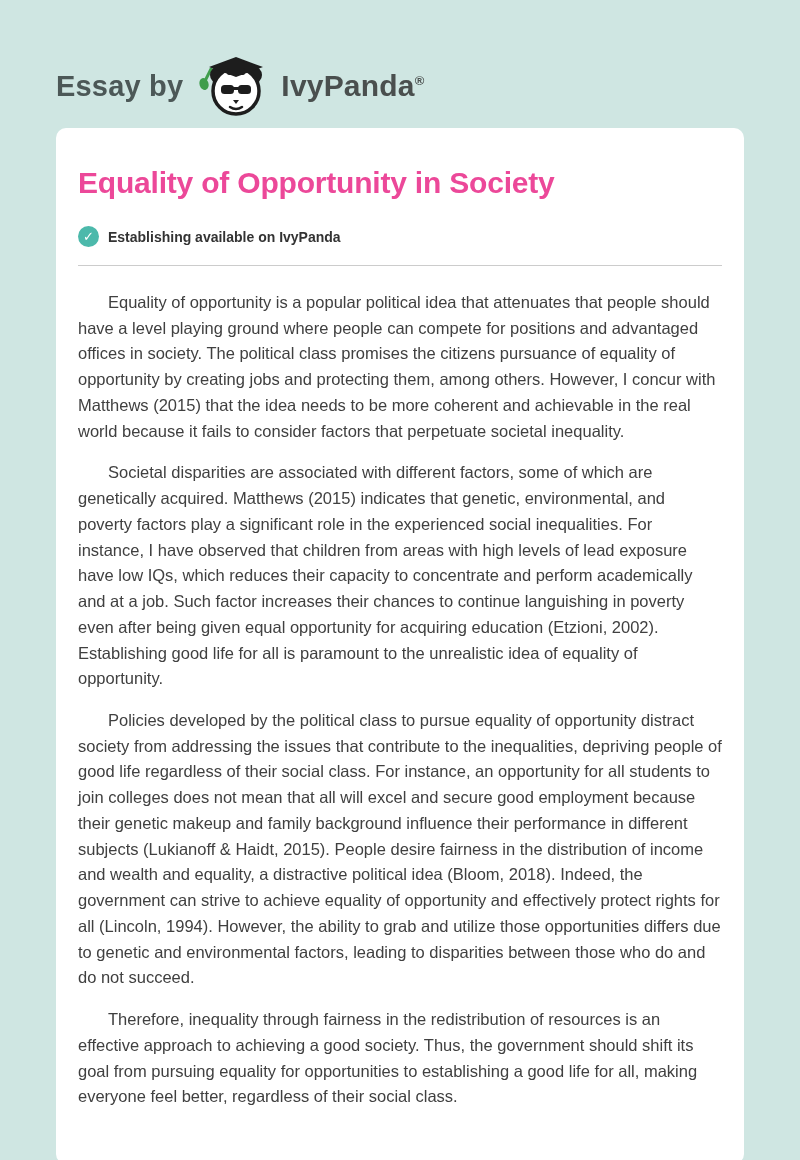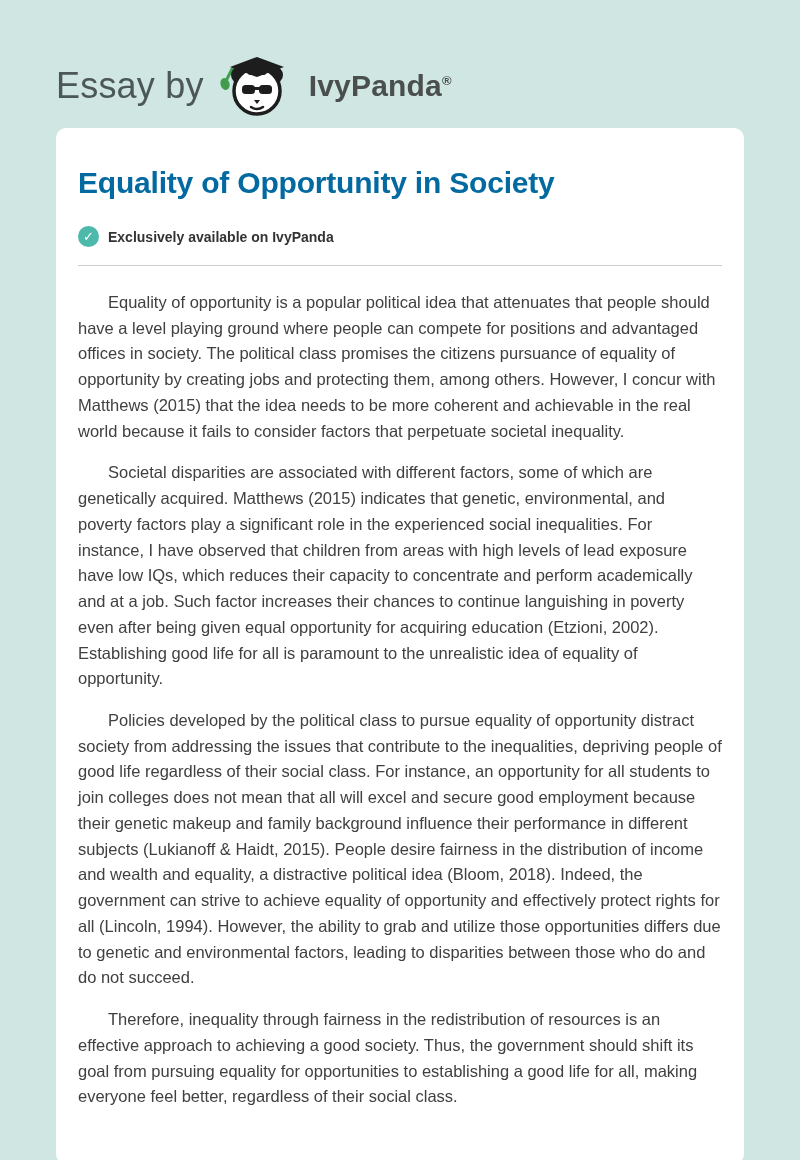--- a/index.html
+++ b/index.html
@@ -18,30 +18,30 @@
   
   .page-header {
     display: flex;
     align-items: center;
     gap: 14px;
     padding: 44px 0 0 56px;
     height: 128px;
   }
 
   .essay-by {
-    font-size: 36px;
+    font-size: 29px;
     color: #4c5857;
-    font-weight: 400;
+    font-weight: 700;
     letter-spacing: 0.2px;
   }
 
   .logo-wrap {
     display: flex;
     align-items: center;
-    gap: 21px;
+    gap: 14px;
   }
 
   .brand {
     font-size: 30px;
     font-weight: 700;
     color: #4a4f4e;
     letter-spacing: 0.2px;
   }
 
   .brand sup {
@@ -54,21 +54,21 @@
   .card {
     background: #ffffff;
     border-radius: 10px;
     margin: 0 56px;
     padding: 38px 22px 46px 22px;
   }
 
   .essay-title {
     font-size: 30px;
     font-weight: 700;
-    color: #0369a1;
+    color: #ec4899;
     letter-spacing: -0.2px;
     margin-bottom: 26px;
   }
 
   .badge-row {
     display: flex;
     align-items: center;
     gap: 9px;
     margin-bottom: 18px;
   }
@@ -151,21 +151,21 @@
     <span class="brand"><span>IvyPanda</span><sup>®</sup></span>
   </span>
 </header>
 
 <main class="card">
 
   <h1 class="essay-title">Equality of Opportunity in Society</h1>
 
   <div class="badge-row">
     <span class="check-circle">✓</span>
-    <span class="badge-text">Exclusively available on IvyPanda</span>
+    <span class="badge-text">Establishing available on IvyPanda</span>
   </div>
 
   <hr class="divider">
 
   <article class="essay-body">
     <p>Equality of opportunity is a popular political idea that attenuates that people should have a level playing ground where people can compete for positions and advantaged offices in society. The political class promises the citizens pursuance of equality of opportunity by creating jobs and protecting them, among others. However, I concur with Matthews (2015) that the idea needs to be more coherent and achievable in the real world because it fails to consider factors that perpetuate societal inequality.</p>
     <p>Societal disparities are associated with different factors, some of which are genetically acquired. Matthews (2015) indicates that genetic, environmental, and poverty factors play a significant role in the experienced social inequalities. For instance, I have observed that children from areas with high levels of lead exposure have low IQs, which reduces their capacity to concentrate and perform academically and at a job. Such factor increases their chances to continue languishing in poverty even after being given equal opportunity for acquiring education (Etzioni, 2002). Establishing good life for all is paramount to the unrealistic idea of equality of opportunity.</p>
     <p>Policies developed by the political class to pursue equality of opportunity distract society from addressing the issues that contribute to the inequalities, depriving people of good life regardless of their social class. For instance, an opportunity for all students to join colleges does not mean that all will excel and secure good employment because their genetic makeup and family background influence their performance in different subjects (Lukianoff &amp; Haidt, 2015). People desire fairness in the distribution of income and wealth and equality, a distractive political idea (Bloom, 2018). Indeed, the government can strive to achieve equality of opportunity and effectively protect rights for all (Lincoln, 1994). However, the ability to grab and utilize those opportunities differs due to genetic and environmental factors, leading to disparities between those who do and do not succeed.</p>
     <p>Therefore, inequality through fairness in the redistribution of resources is an effective approach to achieving a good society. Thus, the government should shift its goal from pursuing equality for opportunities to establishing a good life for all, making everyone feel better, regardless of their social class.</p>
   </article>

